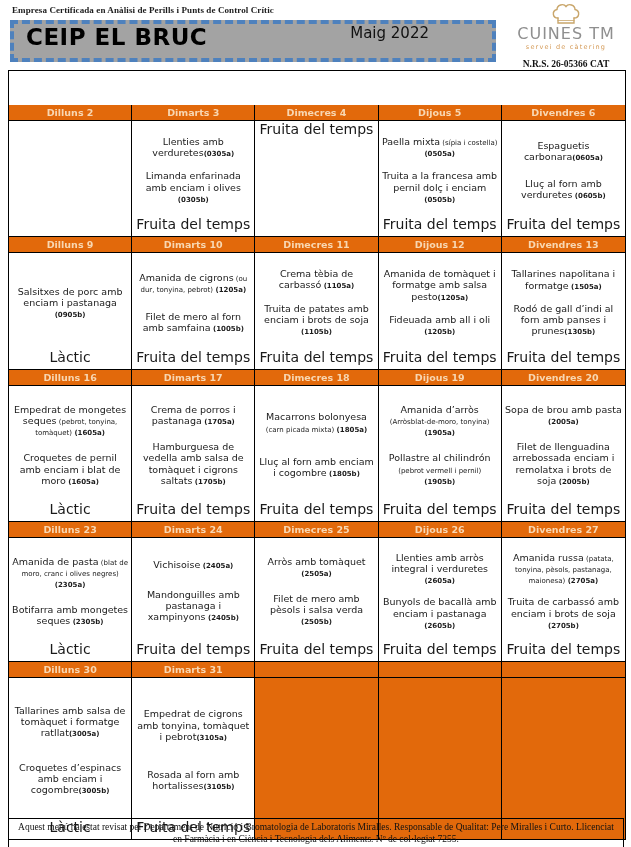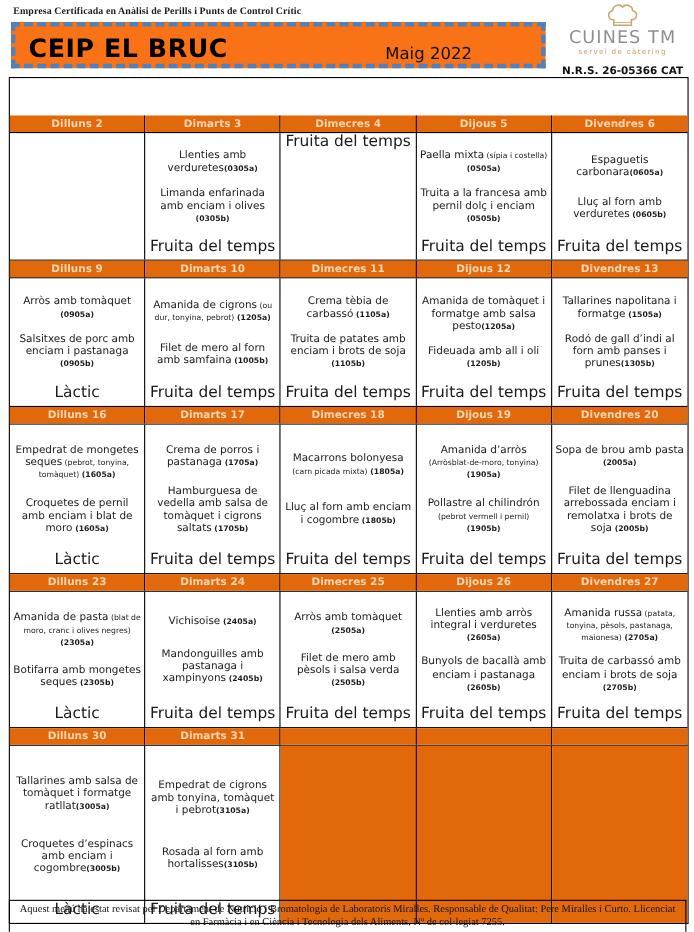--- a/index.html
+++ b/index.html
@@ -8,21 +8,21 @@
     font-family:"DejaVu Sans", sans-serif;color:#1a1a1a;overflow:hidden;
   }
   
   .cert-note{
     position:absolute;left:12px;top:5px;
     font-family:"Liberation Serif", serif;font-weight:bold;
     font-size:9px;color:#1c1c1c;letter-spacing:0.1px;
   }
   .title-box{
     position:absolute;left:10px;top:20px;width:478px;height:34px;
-    border:4px dashed #4E81BD;display:flex;align-items:flex-end;background:#f97316;
+    border:4px dashed #4E81BD;display:flex;align-items:flex-start;background:#a3a3a3;
   }
   .school-name{
     font-size:23px;font-weight:bold;letter-spacing:0.5px;
     padding-left:12px;color:#000;white-space:nowrap;
   }
   .month-title{
     font-size:15px;color:#111;margin-left:auto;margin-right:63px;white-space:nowrap;
   }
   .logo-block{
     position:absolute;right:4px;top:2px;width:122px;text-align:center;
@@ -31,20 +31,21 @@
   .brand-name{
     font-size:16px;color:#8f8f8f;letter-spacing:1px;line-height:1;
     font-family:"DejaVu Sans", sans-serif;
   }
   .brand-tagline{
     font-size:6.5px;color:#D49A57;letter-spacing:1.2px;margin-top:1px;
   }
   .registry{
     font-size:9.5px;font-weight:bold;color:#111;margin-top:8px;text-align:center;
     white-space:nowrap;
+    font-family:Liberation Serif, serif;
   }
   
   .menu-table{
     position:absolute;left:8px;top:70px;width:616px;
     border:1px solid #000;background:#fff;
   }
   .row{display:grid;grid-template-columns:repeat(5,1fr);}
   .head-row{border-top:1px solid #000;border-bottom:1px solid #000;}
   .head-row:first-child{border-top:none;margin-top:34px;}
   .head-cell{
@@ -140,21 +141,20 @@
     <div class="row head-row">
       <div class="head-cell">Dilluns 9</div>
       <div class="head-cell">Dimarts 10</div>
       <div class="head-cell">Dimecres 11</div>
       <div class="head-cell">Dijous 12</div>
       <div class="head-cell">Divendres 13</div>
     </div>
     <div class="row body-row wb1">
       <div class="body-cell">
         <div class="dishes">
-          <p class="dish"><span class="name">Arròs amb tomàquet</span><span class="code"> (0905a)</span></p>
           <p class="dish"><span class="name">Salsitxes de porc amb enciam i pastanaga</span><span class="code"> (0905b)</span></p>
         </div>
         <div class="dessert">Làctic</div>
       </div>
       <div class="body-cell">
         <div class="dishes">
           <p class="dish"><span class="name">Amanida de cigrons</span><span class="note"> (ou dur, tonyina, pebrot)</span><span class="code"> (1205a)</span></p>
           <p class="dish"><span class="name">Filet de mero al forn amb samfaina</span><span class="code"> (1005b)</span></p>
         </div>
         <div class="dessert">Fruita del temps</div>

